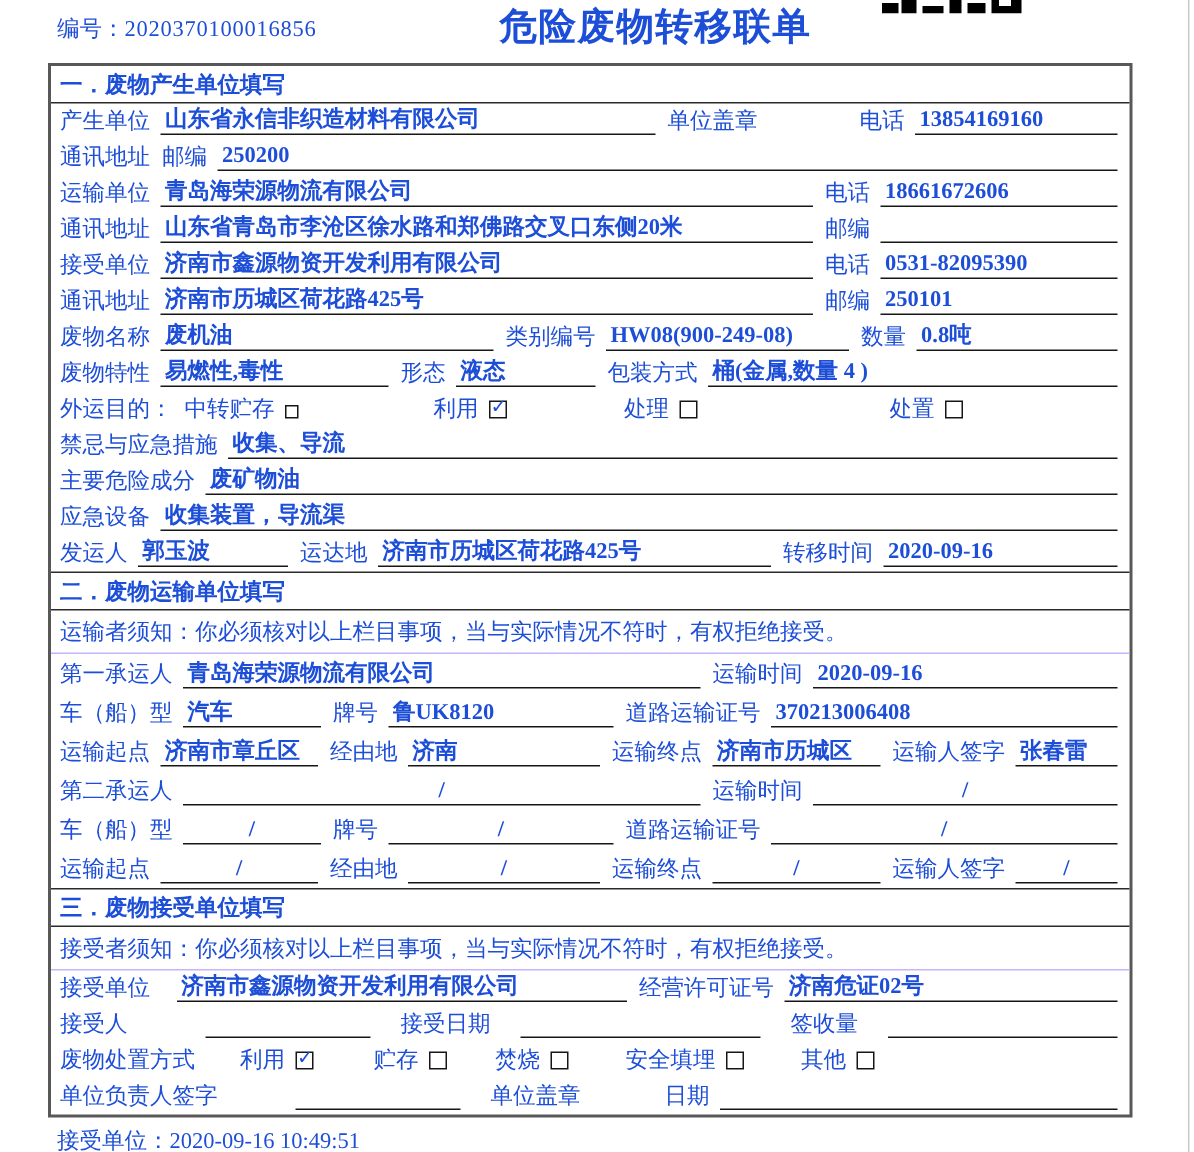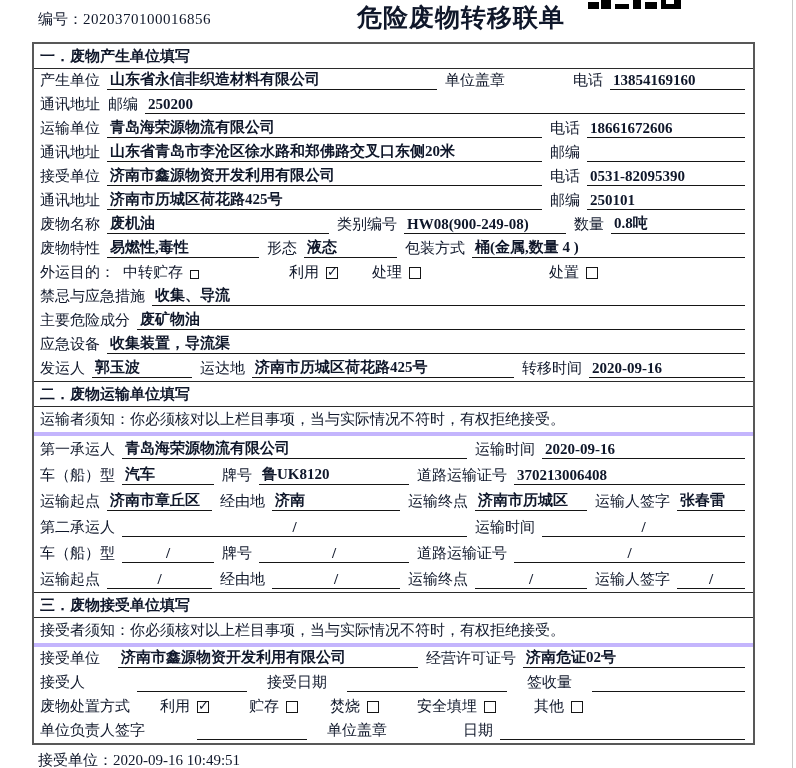--- a/index.html
+++ b/index.html
@@ -1,53 +1,53 @@
 <!DOCTYPE html>
 <html><head>
 <meta charset="utf-8">
 <style>
   * { box-sizing: border-box; margin: 0; padding: 0; }
   html,body { background:#ffffff; }
   .page {
     position: relative; width: 796px; height: 768px; overflow: hidden;
-    background: #ffffff; color: #0f172a;
+    background: #ffffff; color: #1d4ed8;
     font-family: "Liberation Serif", "DejaVu Serif", serif;
     font-size: 15px;
   }
   .serial { position: absolute; left: 38px; top: 10px; font-size: 15px; white-space: nowrap; }
   .serial .num { letter-spacing: .5px; }
   .doc-title {
     position: absolute; left: 437px; top: 1px; transform: translateX(-50%);
     font-family: "Liberation Sans", "DejaVu Sans", sans-serif;
-    font-weight: bold; font-size: 25px; white-space: nowrap; letter-spacing: 1px; margin-left: 24px;
+    font-weight: bold; font-size: 25px; white-space: nowrap; letter-spacing: 1px;
   }
   .qr-frag { position: absolute; left: 588px; top: 0; }
   .page-edge { position: absolute; right: 3px; top: 0; width: 1px; height: 768px; background: #c9c9c9; }
 
   .form { position: absolute; left: 32px; top: 42px; width: 723px; border: 2px solid #585858; background:#fff; }
   .sec2, .sec3 { border-top: 1px solid #2b2b2b; }
   .sec-h {
     height: 25px; display: flex; align-items: center; padding-left: 6px;
     font-family: "Liberation Sans", "DejaVu Sans", sans-serif;
     font-weight: bold; font-size: 15px; border-bottom: 1px solid #2b2b2b;
   }
-  .notice { height: 29px; display: flex; align-items: center; padding-left: 6px; border-bottom: 4px solid #c4b5fd; white-space: nowrap; }
+  .notice { height: 29px; display: flex; align-items: center; padding-left: 6px; border-bottom: 1px solid #c4b5fd; white-space: nowrap; }
   .row { display: flex; align-items: flex-end; height: 24px; padding: 0 8px 3px 6px; white-space: nowrap; }
   .sec2 .row { height: 26px; }
   .lbl, .plain { flex: none; }
   .u { flex: none; border-bottom: 1px solid #161616; padding: 0 3px; overflow: hidden; margin-left: 7px; font-weight: bold; }
   .u.fill { flex: 1 1 auto; }
   .u.ctr { text-align: center; }
   .cb { flex: none; width: 12px; height: 12px; border: 1px solid #161616; margin: 0 0 3px 7px; position: relative; background:#fff; }
   .cb.small { width: 9px; height: 9px; }
   .cb.checked::after { content: "\2713"; position: absolute; left: 0px; top: -4px; font-size: 13px; font-weight: bold; font-family: "DejaVu Sans", sans-serif; }
   .print-time { position: absolute; left: 38px; top: 751px; white-space: nowrap; }
   .ml8{margin-left:8px}.ml18{margin-left:18px}.ml20{margin-left:20px}.ml30{margin-left:30px}
   .ml32{margin-left:32px}.ml38{margin-left:38px}.ml40{margin-left:40px}.ml52{margin-left:52px}
-  .ml68{margin-left:68px}.ml78{margin-left:34px}.ml90{margin-left:90px}.ml120{margin-left:76px}.ml128{margin-left:128px}
+  .ml68{margin-left:68px}.ml78{margin-left:78px}.ml90{margin-left:90px}.ml120{margin-left:56px}.ml128{margin-left:128px}
 </style>
 </head>
 <body>
 
 <div class="page">
 
   <div class="serial">
     <span>编号：</span><span class="num">2020370100016856</span>
   </div>
 

